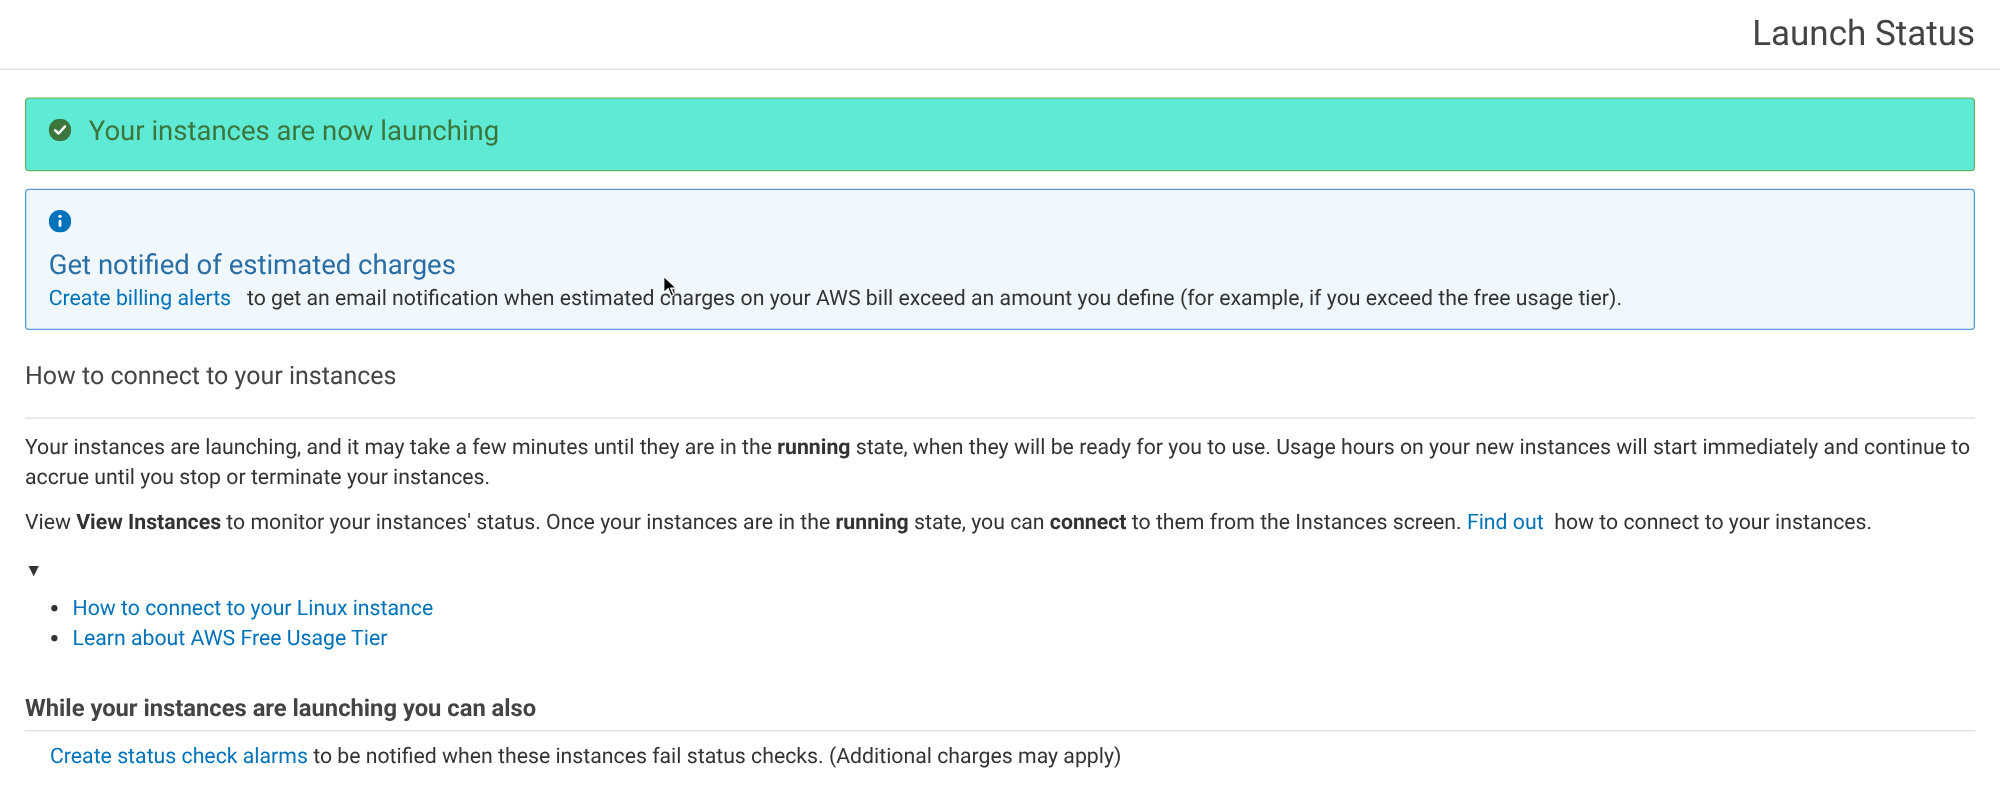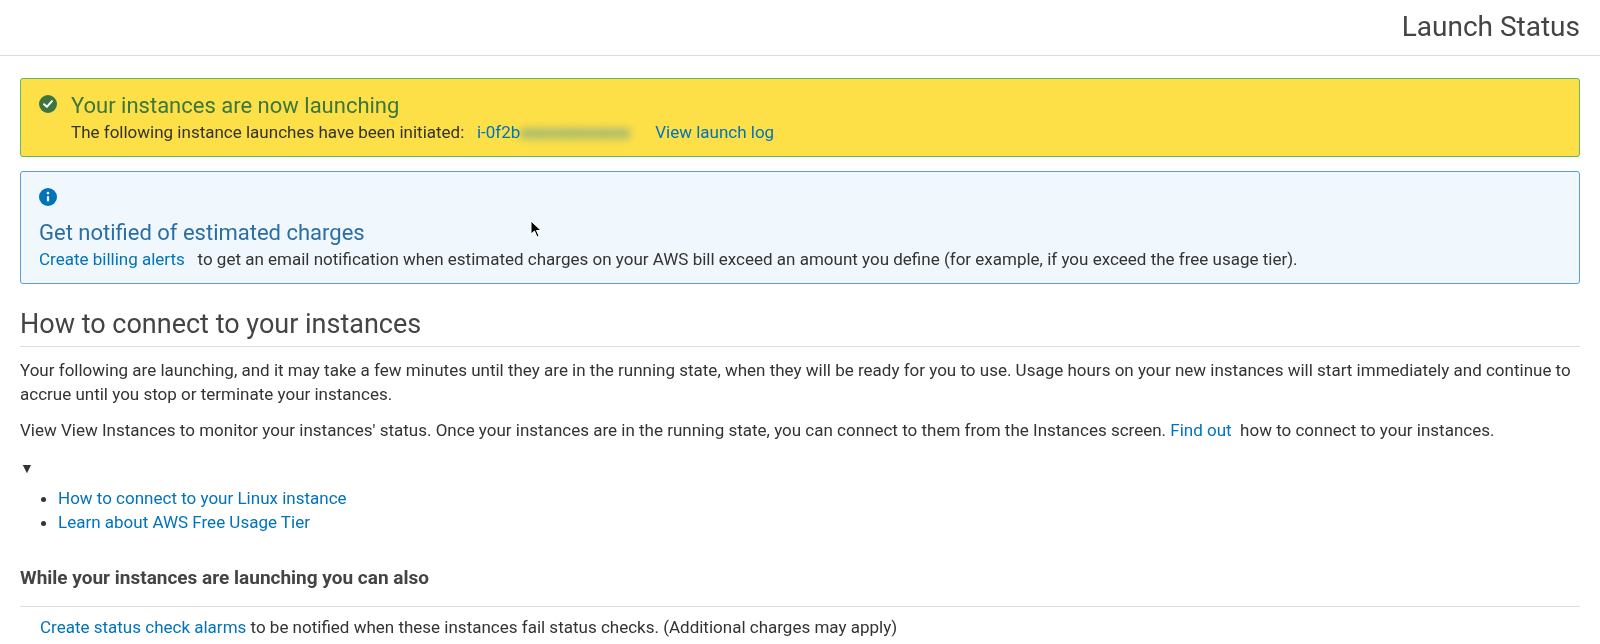--- a/index.html
+++ b/index.html
@@ -23,21 +23,21 @@
   .alert {
     margin: 22px 20px 14px 20px;
     border-radius: 3px;
     padding: 14px 18px;
     display: flex;
     align-items: flex-start;
     gap: 14px;
   }
   .alert.success {
     border: 1px solid #61b861;
-    background: #fde047;
+    background: #5eead4;
   }
   .alert.info {
     border: 1px solid #5b9dd9;
     background: #f0f7fd;
     margin-top: 14px;
     flex-direction: column;
   }
   .alert .icon {
     width: 18px; height: 18px; flex-shrink:0;
     margin-top: 2px;
@@ -49,32 +49,32 @@
     font-weight: 400;
     margin-bottom: 4px;
   }
   .alert.success .alert-title { color: #3c763d; }
   .alert.info .alert-title { color: #2a6ea4; }
   .alert-text { font-size: 17px; color: #333; }
   a, .link { color: #0073bb; text-decoration: none; cursor: pointer; }
   .instance-id { color: #0073bb; }
   .blur { filter: blur(4px); user-select:none; }
   .section-h2 {
-    font-size: 27px;
+    font-size: 20px;
     font-weight: 400;
     color: #444;
     margin: 24px 20px 8px 20px;
     border-bottom: 1px solid #ddd;
-    padding-bottom: 6px;
+    padding-bottom: 22px;
   }
   .para {
     margin: 12px 20px 8px 20px;
     line-height: 1.4;
   }
-  .para strong { font-weight: 400; }
+  .para strong { font-weight: 700; }
 
   .expander {
     margin: 18px 20px 8px 20px;
     display: flex;
     align-items: center;
     gap: 8px;
     cursor: pointer;
   }
   .expander .tri {
     font-size: 14px;
@@ -96,21 +96,21 @@
   }
   .resources li {
     margin: 4px 0;
   }
 
   .also-h {
     font-size: 19px;
     color: #444;
     margin: 30px 20px 10px 20px;
     border-bottom: 1px solid #ddd;
-    padding-bottom: 17px;
+    padding-bottom: 6px;
   }
   .also-line {
     margin: 10px 20px 10px 40px;
   }
 
   .cursor {
     position: absolute;
     left: 530px;
     top: 220px;
     font-size: 18px;
@@ -125,27 +125,20 @@
 
 <div class="alert success">
   <span class="icon">
     <svg viewBox="0 0 16 16">
         <circle cx="8" cy="8" r="8" fill="#3c763d"></circle>
         <path d="M4.5 8.2 L7 10.5 L11.5 5.5" stroke="#fff" stroke-width="1.8" fill="none" stroke-linecap="round" stroke-linejoin="round"></path>
       </svg>
   </span>
   <div class="alert-body">
     <div class="alert-title">Your instances are now launching</div>
-    <div class="alert-text">
-      <span>The following instance launches have been initiated:</span>
-      <span>&nbsp;</span>
-      <a class="instance-id"><span>i-0f2b</span><span class="blur">xxxxxxxxxxxxx</span></a>
-      <span>&nbsp;&nbsp;&nbsp;&nbsp;</span>
-      <a class="link">View launch log</a>
-    </div>
   </div>
 </div>
 
 <div class="alert info">
   <span class="icon">
     <svg viewBox="0 0 16 16">
         <circle cx="8" cy="8" r="8" fill="#0073bb"></circle>
         <rect x="7" y="7" width="2" height="5" fill="#fff" rx="1"></rect>
         <circle cx="8" cy="4.5" r="1.2" fill="#fff"></circle>
       </svg>
@@ -156,21 +149,21 @@
       <a class="link">Create billing alerts</a>
       <span>&nbsp;</span>
       <span>to get an email notification when estimated charges on your AWS bill exceed an amount you define (for example, if you exceed the free usage tier).</span>
     </div>
   </div>
 </div>
 
 <h2 class="section-h2">How to connect to your instances</h2>
 
 <p class="para">
-  <span>Your following are launching, and it may take a few minutes until they are in the </span><strong>running</strong><span> state, when they will be ready for you to use. Usage hours on your new instances will start immediately and continue to accrue until you stop or terminate your instances.</span>
+  <span>Your instances are launching, and it may take a few minutes until they are in the </span><strong>running</strong><span> state, when they will be ready for you to use. Usage hours on your new instances will start immediately and continue to accrue until you stop or terminate your instances.</span>
 </p>
 
 <p class="para">
   <span>View </span><strong>View Instances</strong><span> to monitor your instances' status. Once your instances are in the </span><strong>running</strong><span> state, you can </span><strong>connect</strong><span> to them from the Instances screen. </span><a class="link">Find out</a><span>&nbsp;</span><span> how to connect to your instances.</span>
 </p>
 
 <div class="expander">
   <span class="tri">▼</span>
 </div>
 

